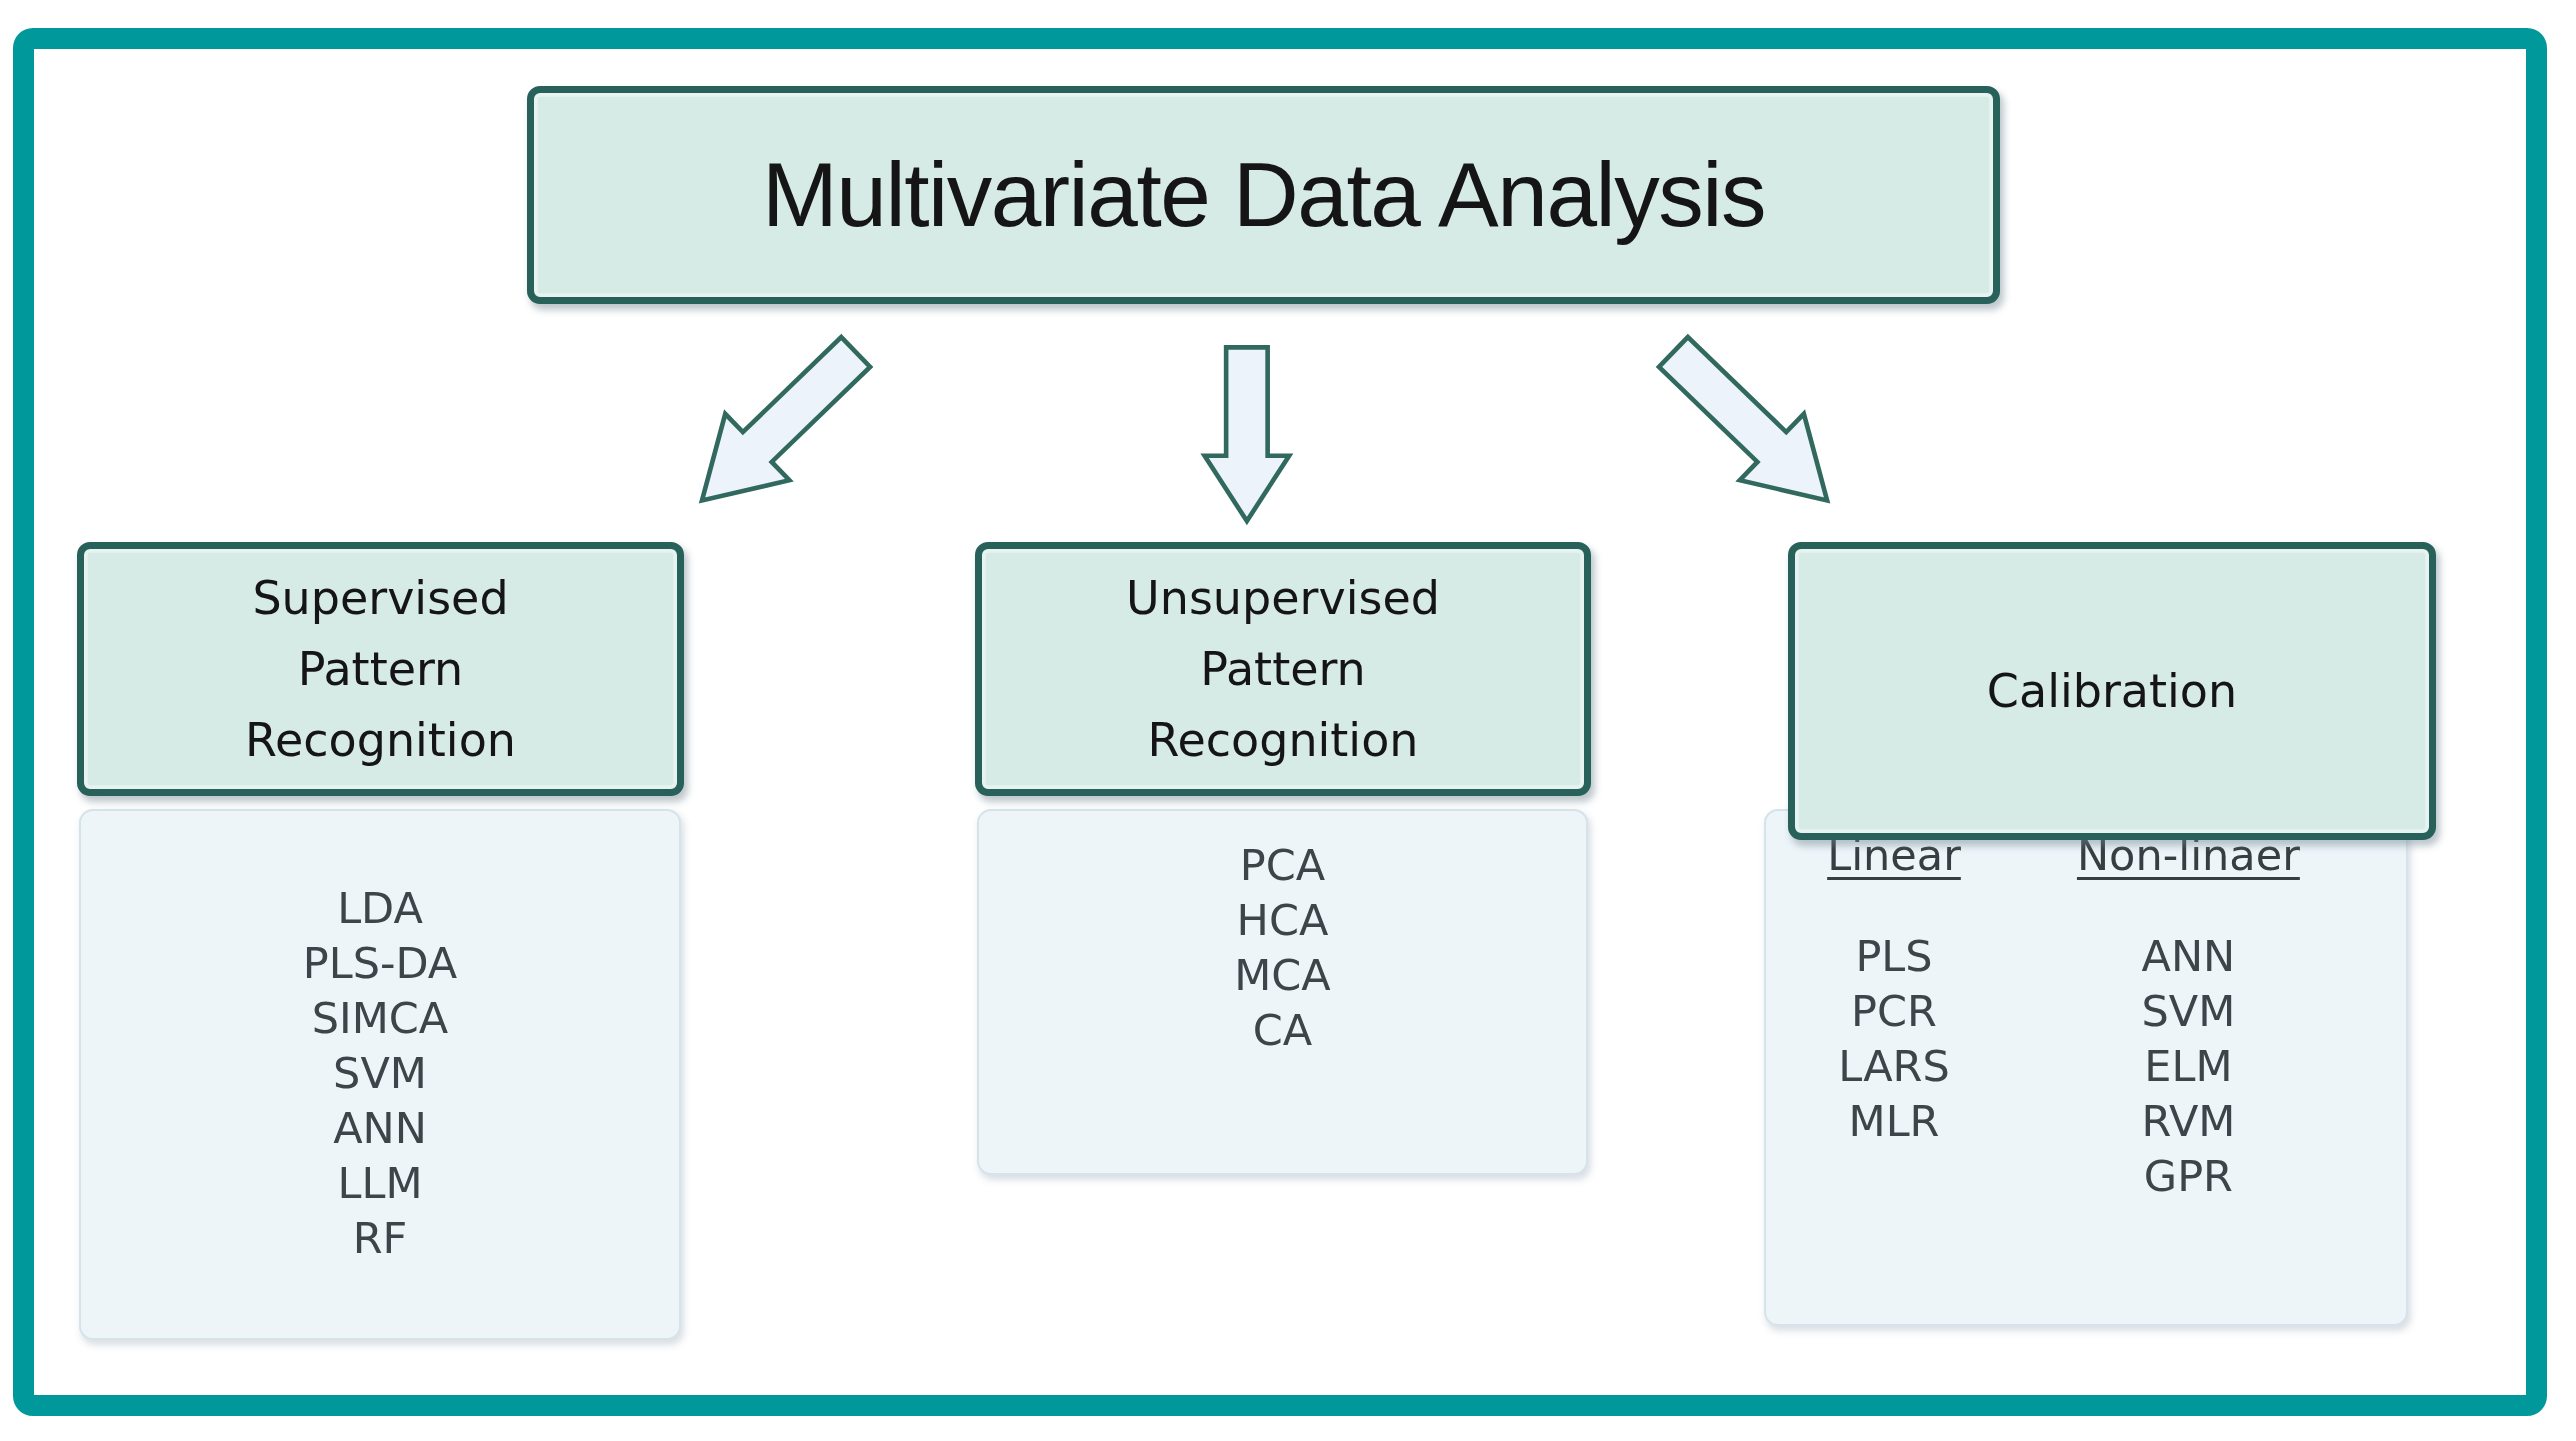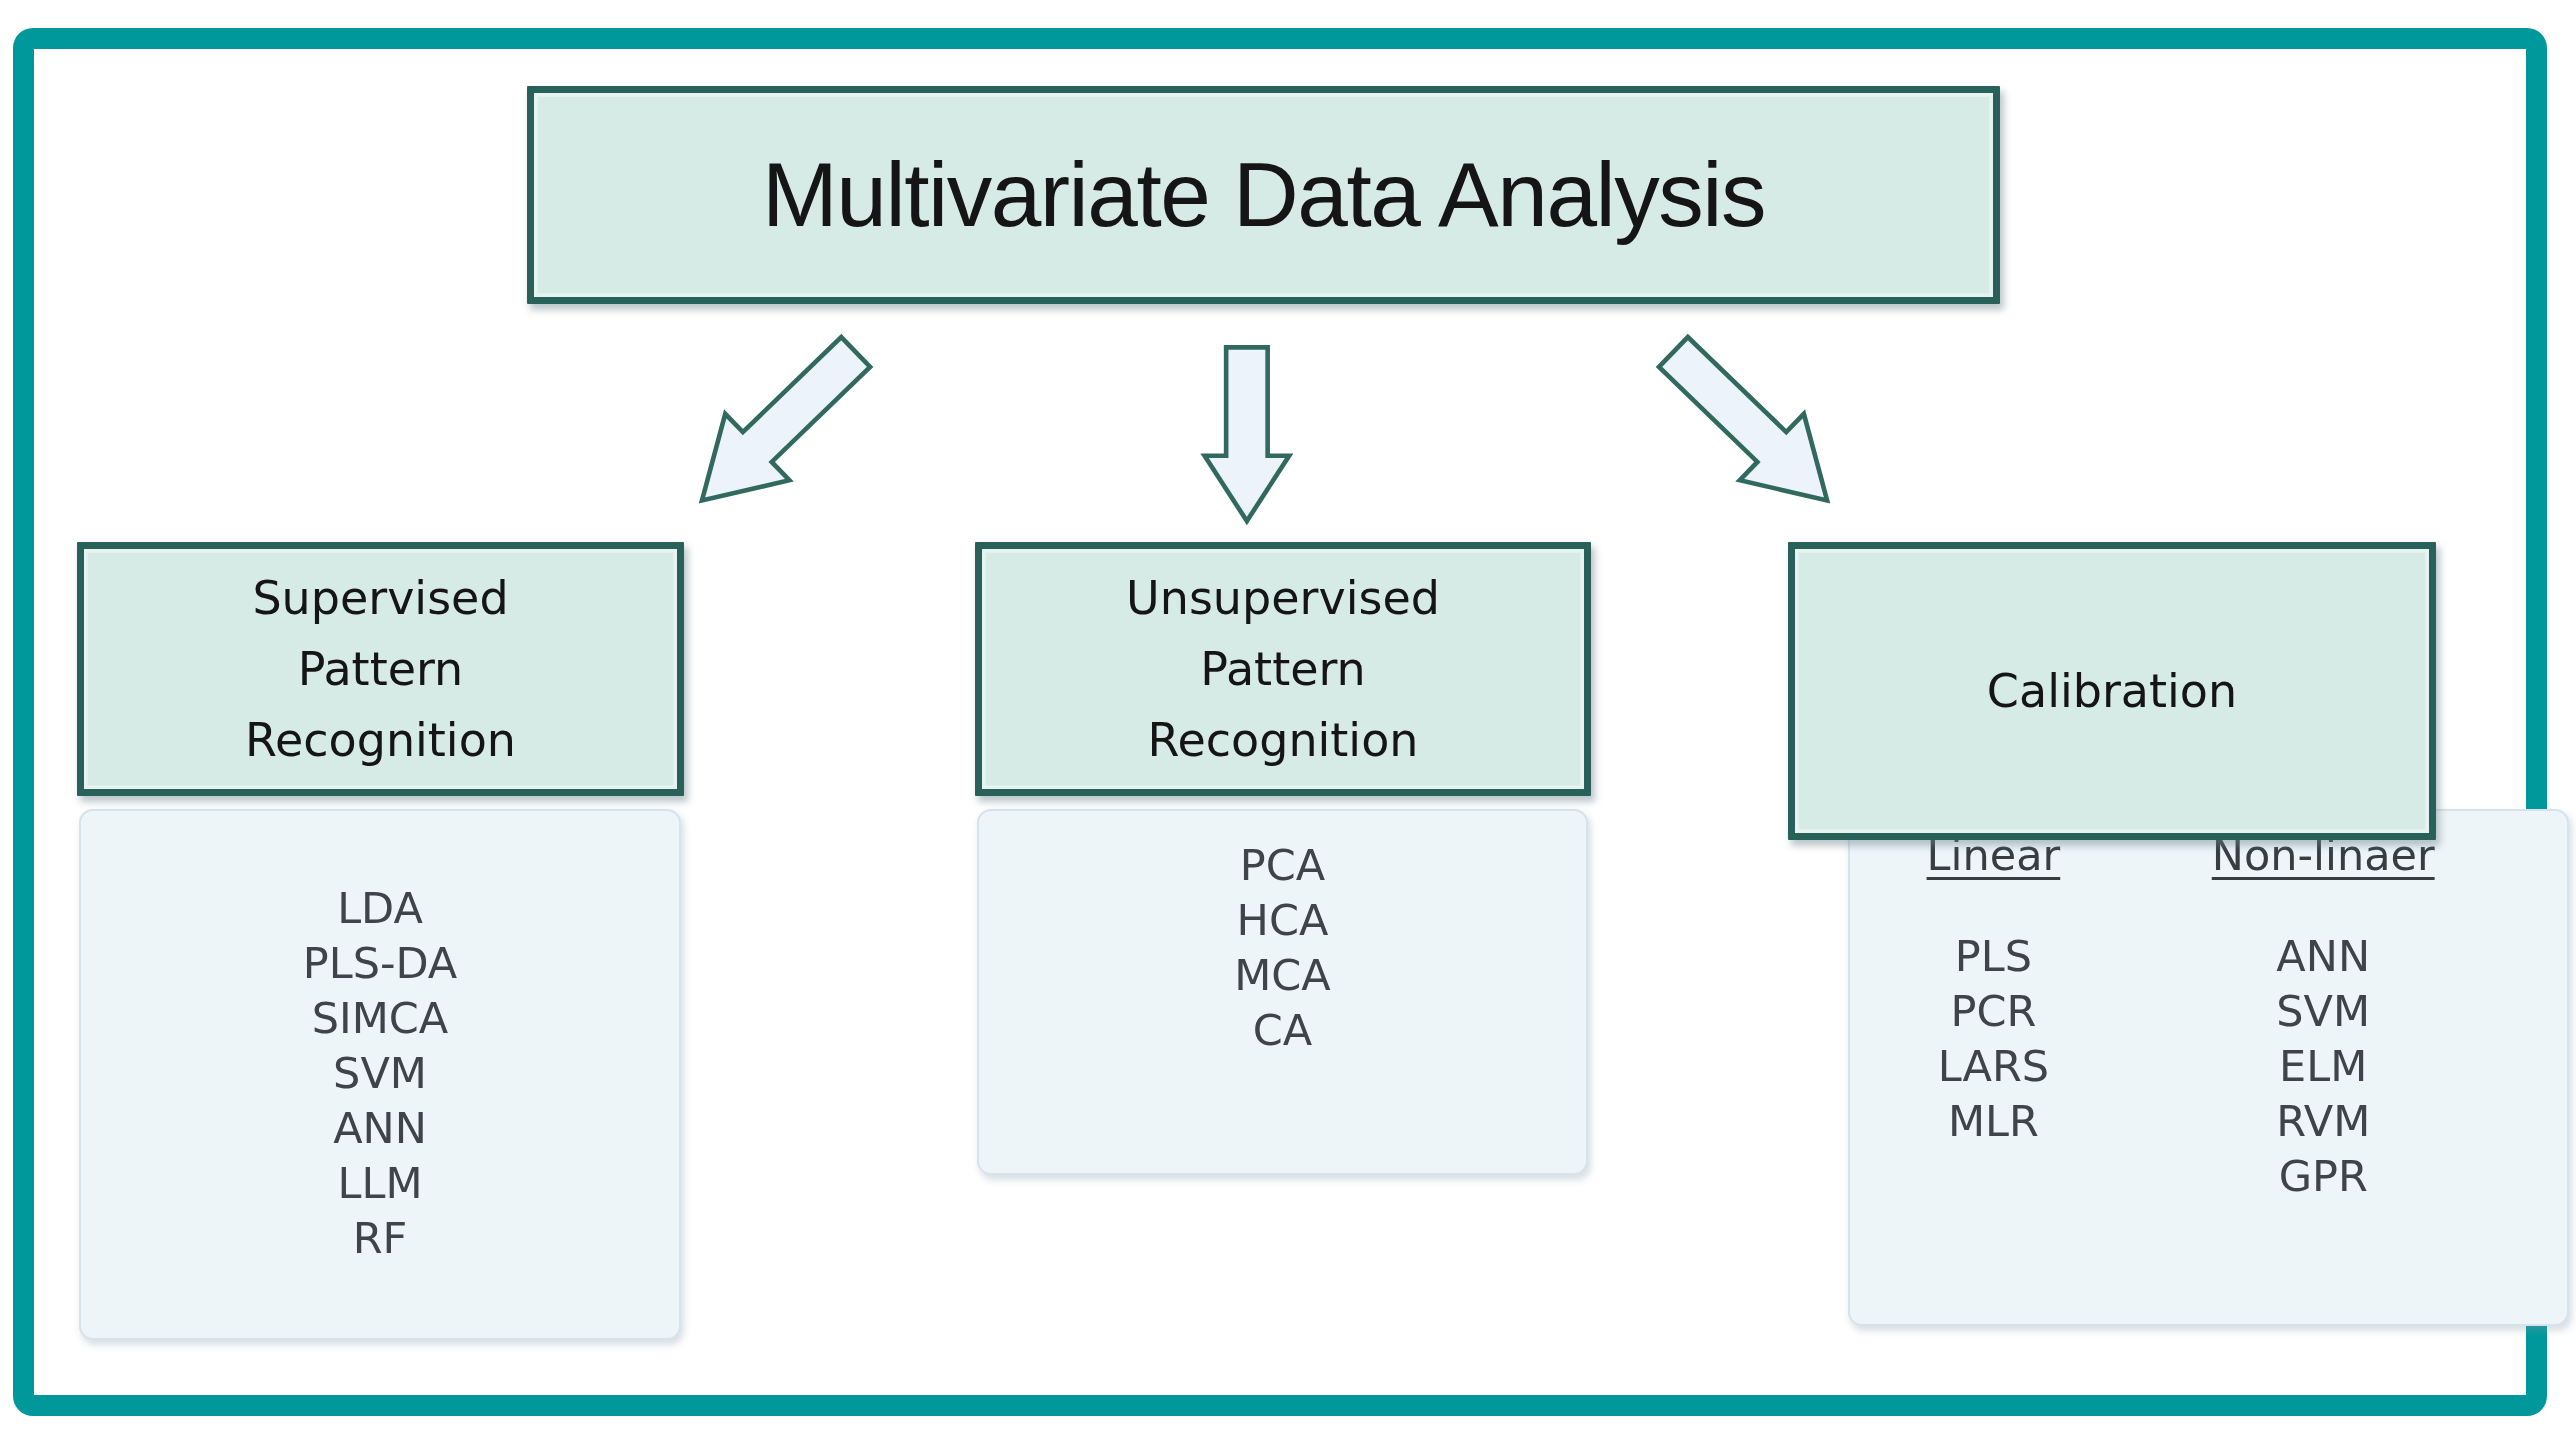--- a/index.html
+++ b/index.html
@@ -6,21 +6,21 @@
   body{width:2576px;height:1441px;position:relative;overflow:hidden;
        font-family:"DejaVu Sans",sans-serif;}
   .canvas{position:absolute;left:0;top:0;width:2576px;height:1441px;}
 
   
   .frame{position:absolute;left:13px;top:28px;width:2534px;height:1388px;
          box-sizing:border-box;border:21px solid #00989a;border-radius:20px;}
 
   
   .box{position:absolute;box-sizing:border-box;background:#d7ebe6;
-       border:7.7px solid #27615a;border-radius:1px;
+       border:7.7px solid #27615a;border-radius:13px;
        display:flex;flex-direction:column;align-items:center;justify-content:center;
        text-align:center;color:#151515;z-index:3;
        box-shadow:3.1px 5.4px 7.7px rgba(110,130,142,.45),
                   inset 0 0 0 3.8px rgba(255,255,255,.40);}
   .title-box{left:527px;top:86px;width:1473px;height:218px;}
   .title-text{font-family:"Liberation Sans",sans-serif;font-size:91px;
               letter-spacing:-1.5px;white-space:nowrap;}
   .hdr{border-width:7px;}
   .hdr .line{font-size:46px;line-height:71px;white-space:nowrap;}
   .hdr-supervised{left:77px;top:542px;width:607px;height:254px;}
@@ -28,21 +28,21 @@
   .hdr-calibration{left:1788px;top:542px;width:648px;height:298px;}
 
   
   .list{position:absolute;box-sizing:border-box;background:#edf5f9;
         border:2.3px solid #d6e3ea;border-radius:14px;z-index:2;
         color:#3e4449;font-size:43px;text-align:center;
         box-shadow:2.3px 4.6px 7.7px rgba(130,150,165,.30);}
   .list .li{line-height:55px;white-space:nowrap;}
   .list-supervised{left:79px;top:809px;width:602px;height:531px;padding-top:70px;}
   .list-unsupervised{left:977px;top:809px;width:611px;height:366px;padding-top:27px;}
-  .list-calibration{left:1848px;top:809px;width:721px;height:517px;padding-top:17px;}
+  .list-calibration{left:1764px;top:809px;width:644px;height:517px;padding-top:17px;}
 
   .cal-cols{display:flex;width:100%;}
   .cal-col-linear{width:40%;}
   .cal-col-nonlinear{width:52%;}
   .col-header{line-height:55px;text-decoration:underline;
               text-underline-offset:7px;text-decoration-thickness:3.1px;color:#373d41;}
   .col-spacer{height:46px;}
 
   
   .arrows{position:absolute;left:0;top:0;width:2576px;height:1441px;z-index:1;}

